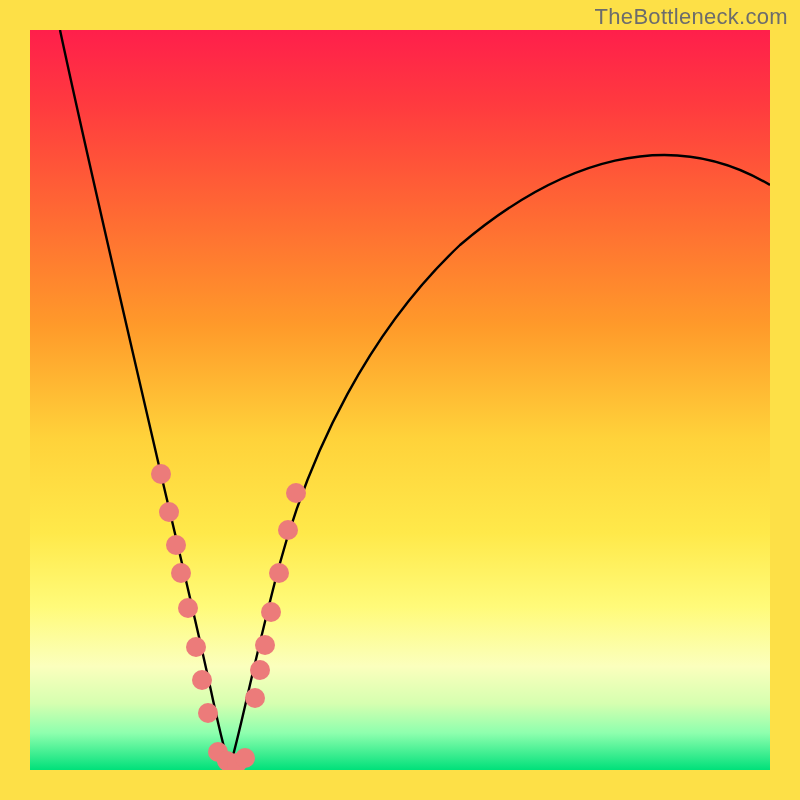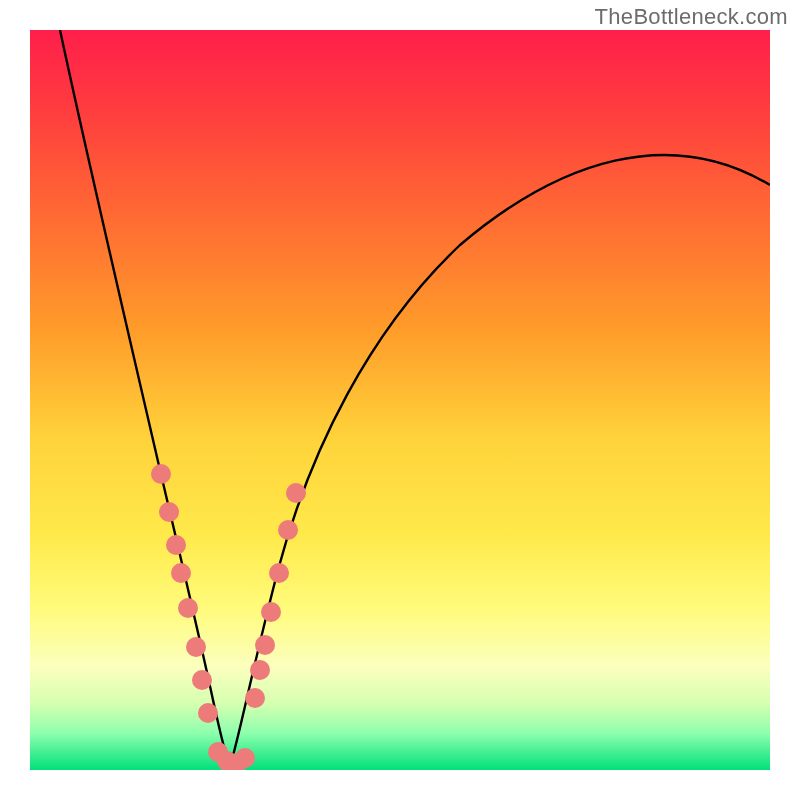--- a/index.html
+++ b/index.html
@@ -10,21 +10,21 @@
     overflow: hidden;
     background: #000;
     font-family: Arial, Helvetica, sans-serif;
   }
   .frame {
     position: absolute;
     top: 0;
     left: 0;
     width: 800px;
     height: 800px;
-    background: #ffffff;
+    background: #fde047;
   }
   .plot {
     position: absolute;
     top: 30px;
     left: 30px;
     width: 740px;
     height: 740px;
     background: linear-gradient(to bottom,
       #ff1f4b 0%,
       #ff3a3f 10%,

